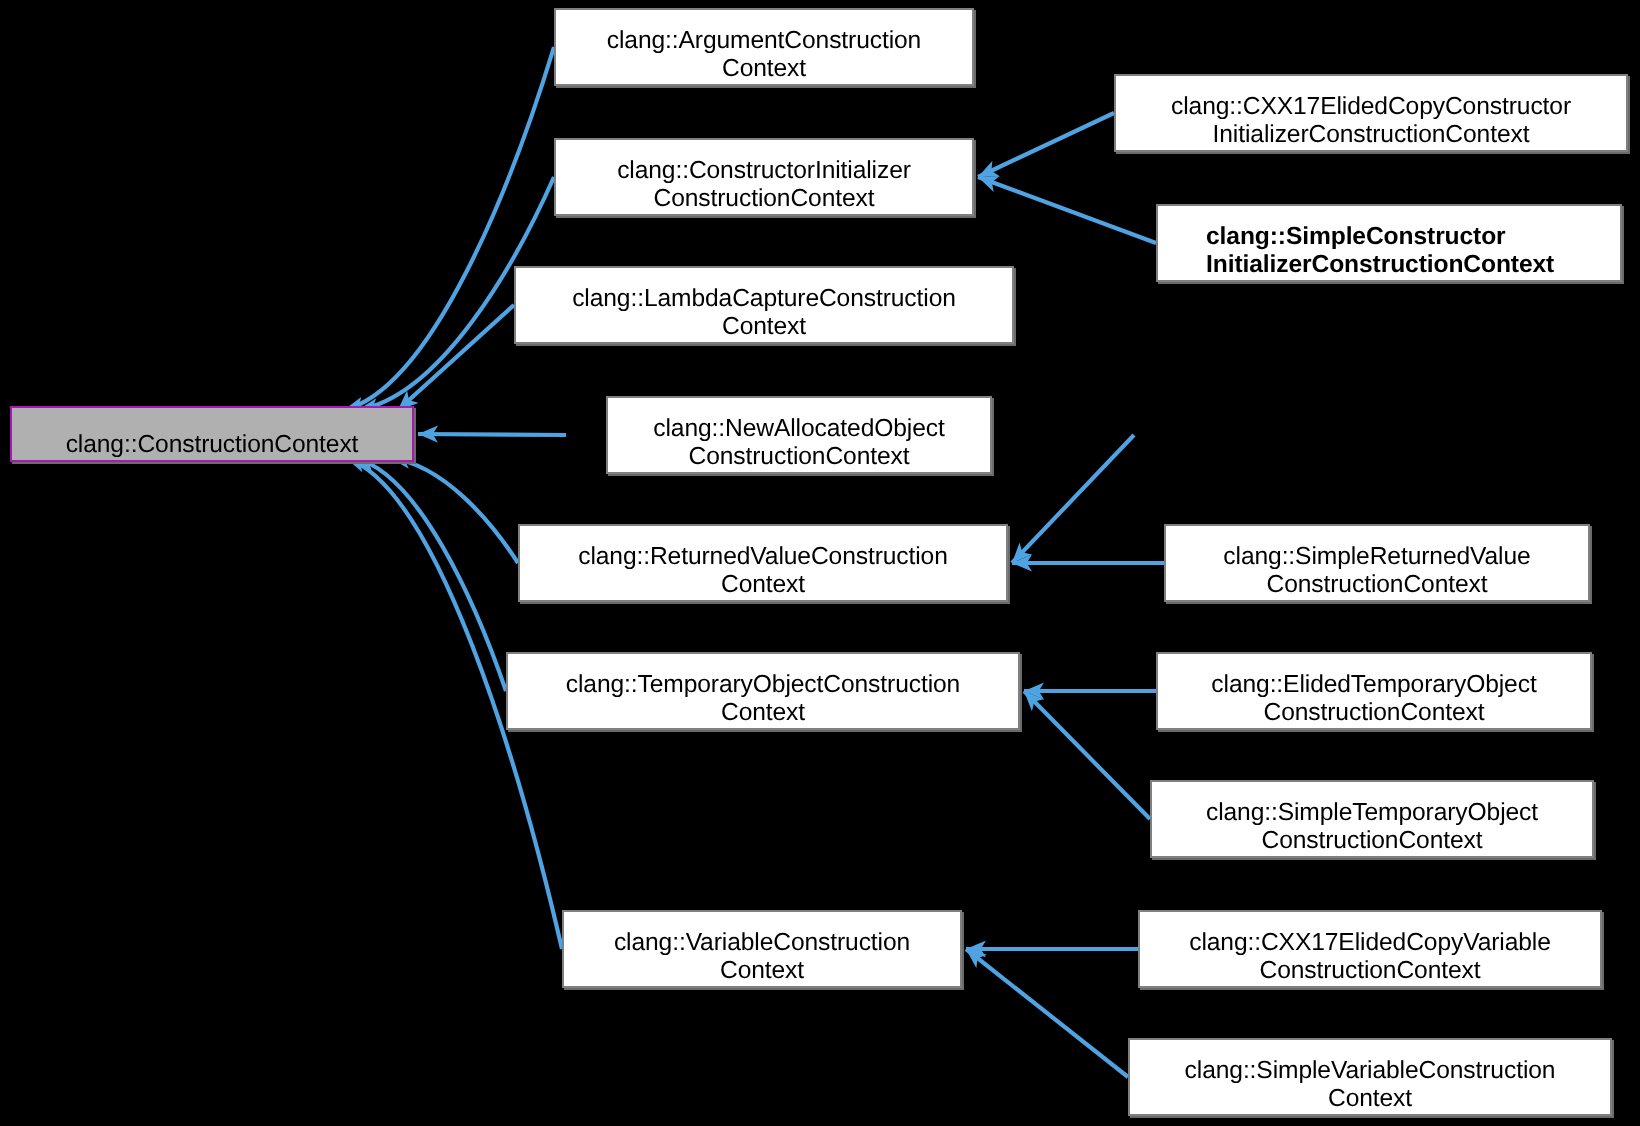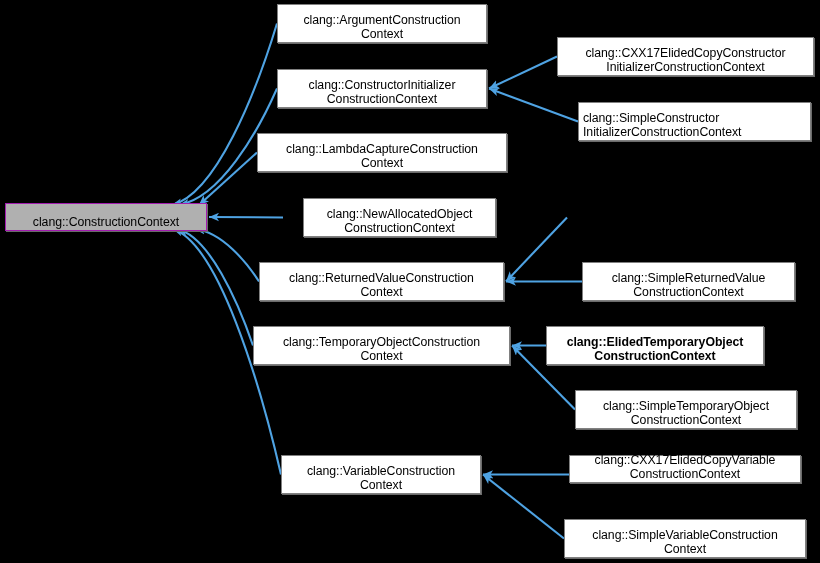--- a/index.html
+++ b/index.html
@@ -40,21 +40,22 @@
     letter-spacing: -0.05px;
     z-index: 2;
   }
   .node.root {
     background: #b0b0b0;
     border: 1px solid #a21caf;
   }
   .node.leftalign {
     justify-content: flex-start;
     text-align: left;
-    padding-left: 4px;
+    padding-left: 24px;
+    font-weight: bold;
   }
   .node .label {
     display: block;
     width: 100%;
     padding: 0 4px;
     box-sizing: border-box;
     white-space: pre-line;
   }
   .node.leftalign .label {
     padding-left: 0;
@@ -127,29 +128,29 @@
 InitializerConstructionContext</span>
   </div>
   <div class="node leftalign" style="left: 578px; top: 102px; width: 233px; height: 39px;">
     <span class="label">clang::SimpleConstructor
 InitializerConstructionContext</span>
   </div>
   <div class="node" style="left: 582px; top: 262px; width: 213px; height: 39px;">
     <span class="label">clang::SimpleReturnedValue
 ConstructionContext</span>
   </div>
-  <div class="node" style="left: 546px; top: 326px; width: 218px; height: 39px; font-weight: bold;">
+  <div class="node" style="left: 578px; top: 326px; width: 218px; height: 39px;">
     <span class="label">clang::ElidedTemporaryObject
 ConstructionContext</span>
   </div>
   <div class="node" style="left: 575px; top: 390px; width: 222px; height: 39px;">
     <span class="label">clang::SimpleTemporaryObject
 ConstructionContext</span>
   </div>
-  <div class="node" style="left: 569px; top: 455px; width: 232px; height: 28px;">
+  <div class="node" style="left: 569px; top: 455px; width: 232px; height: 39px;">
     <span class="label">clang::CXX17ElidedCopyVariable
 ConstructionContext</span>
   </div>
   <div class="node" style="left: 564px; top: 519px; width: 242px; height: 39px;">
     <span class="label">clang::SimpleVariableConstruction
 Context</span>
   </div>
 
 </div>
 

